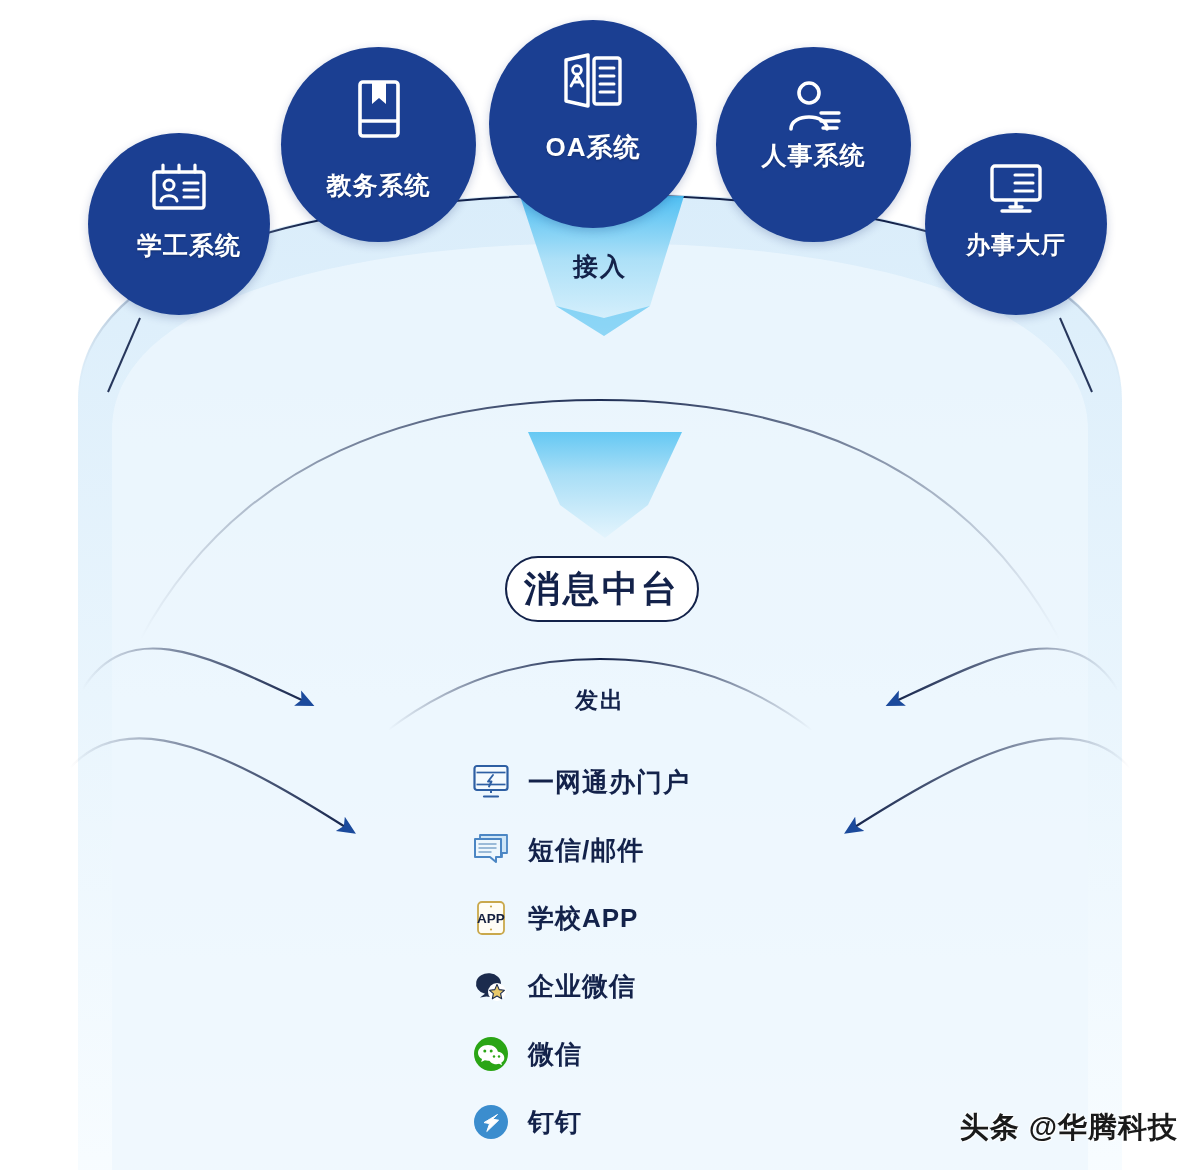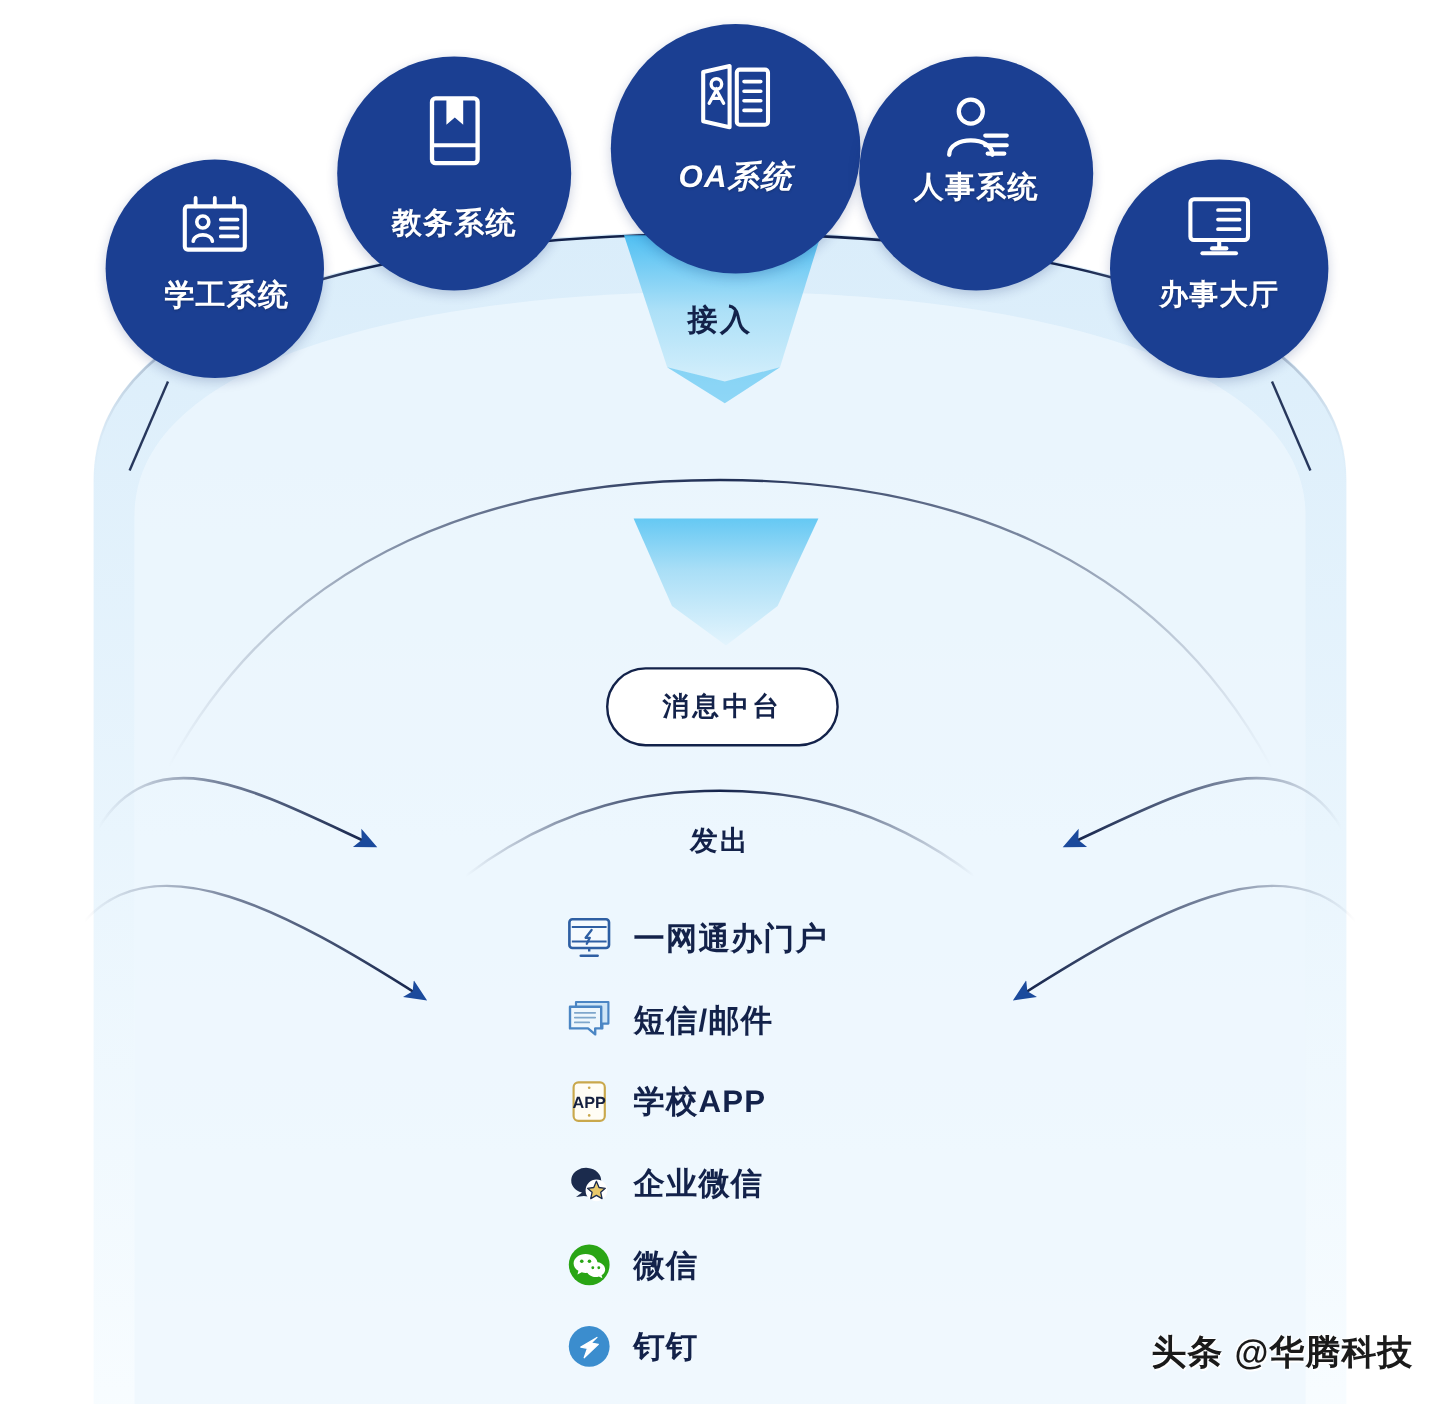--- a/index.html
+++ b/index.html
@@ -35,21 +35,21 @@
     letter-spacing:1px;
     text-shadow:0 1px 2px rgba(0,0,0,.25);
     white-space:nowrap;
   }
 
   
   #node-0{left:88px;top:133px;width:182px;height:182px;padding-top:28px;}
   #node-0 .nlabel{font-size:25px;margin-top:12px;margin-left:20px;}
   #node-1{left:281px;top:47px;width:195px;height:195px;padding-top:30px;}
   #node-1 .nlabel{font-size:25px;margin-top:28px;}
-  #node-2{left:509px;top:20px;width:208px;height:208px;padding-top:30px;font-style:italic;}
+  #node-2{left:489px;top:20px;width:208px;height:208px;padding-top:30px;}
   #node-2 .nlabel{font-size:26px;margin-top:18px;}
   #node-3{left:716px;top:47px;width:195px;height:195px;padding-top:30px;}
   #node-3 .nlabel{font-size:25px;margin-top:0;}
   #node-4{left:925px;top:133px;width:182px;height:182px;padding-top:28px;}
   #node-4 .nlabel{font-size:24px;margin-top:12px;}
 
   
   #jieru{
     position:absolute;left:0;width:1200px;top:250px;
     text-align:center;color:#13224a;font-size:25px;font-weight:700;
@@ -63,21 +63,21 @@
   }
 
   
   #hub{
     position:absolute;left:505px;top:556px;width:194px;height:66px;
     border:2.4px solid #13224a;border-radius:34px;background:#ffffff;
     display:flex;align-items:center;justify-content:center;
     box-sizing:border-box;
   }
   #hub span{
-    color:#13224a;font-size:22px;font-weight:700;letter-spacing:3px;
+    color:#13224a;font-size:36px;font-weight:700;letter-spacing:3px;
     white-space:nowrap;
   }
 
   
   #channels{
     position:absolute;left:470px;top:748px;width:420px;
   }
   .chan{
     display:flex;align-items:center;height:68px;
   }

